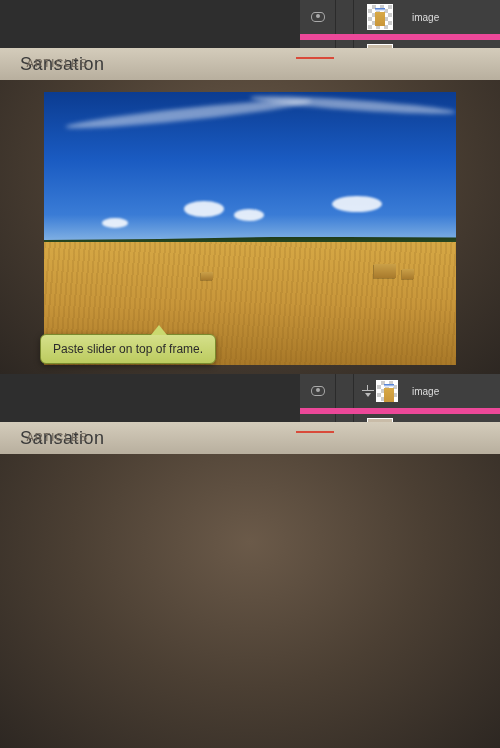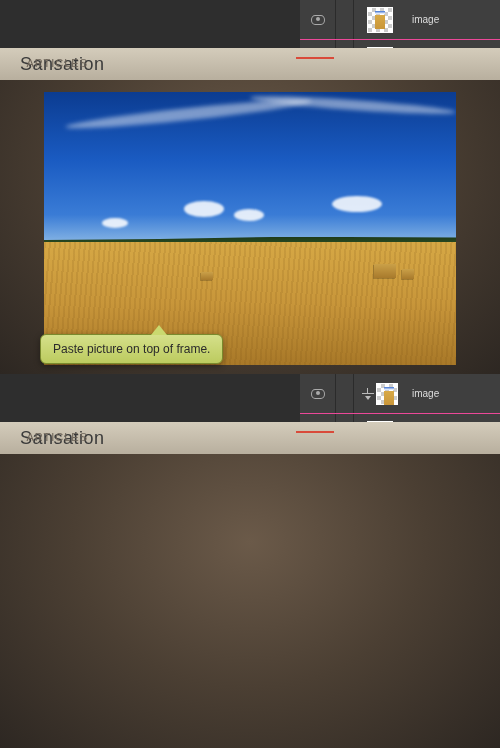--- a/index.html
+++ b/index.html
@@ -11,21 +11,21 @@
   .panel-bot { top:374px; height:374px; }
 
   .dark-strip { height:48px; background:#2e2e2e; }
   .tan-strip { height:32px; background:linear-gradient(#d4ccbb,#b8af9e); display:flex; align-items:center; padding:9px 20px; position:relative; }
   .brand { font-size:18px; color:#3a3a3a; letter-spacing:.5px; font-weight:300; }
   .articles { position:absolute; right:208px; top:0; font-size:11px; letter-spacing:1px; color:#6b6257; }
   .red-under { position:absolute; bottom:-2px; left:0; width:38px; height:2px; background:#d94a3a; }
   .articles-wrap { position:absolute; right:204px; top:9px; }
 
   .layers-col { position:absolute; top:0; right:0; width:200px; background:#3f3f3f; }
-  .layer-row { height:40px; display:flex; align-items:center; border-bottom:1px solid #ec4899; }
+  .layer-row { height:40px; display:flex; align-items:center; border-bottom:6px solid #ec4899; }
   .vis-cell { width:36px; display:flex; align-items:center; justify-content:center; border-right:1px solid #2b2b2b; height:100%; }
   .link-cell { width:18px; border-right:1px solid #2b2b2b; height:100%; display:flex; align-items:center; justify-content:center; }
   .eye { width:14px; height:10px; border:1px solid #aaa; border-radius:60% / 100%; position:relative; }
   .eye::after { content:""; position:absolute; left:4px; top:1px; width:4px; height:4px; border-radius:50%; background:#aaa; }
   .thumb-cell { width:52px; display:flex; align-items:center; justify-content:center; gap:2px; }
   .thumb { width:26px; height:26px; border:1.5px solid #fff; background:#888; position:relative; }
   .thumb.checker { background:
     linear-gradient(45deg,#ccc 25%,transparent 25%,transparent 75%,#ccc 75%),
     linear-gradient(45deg,#ccc 25%,#fff 25%,#fff 75%,#ccc 75%);
     background-size:8px 8px; background-position:0 0,4px 4px; }
@@ -115,21 +115,21 @@
       <div class="cloud" style="left:14%;top:46%;width:26px;height:10px"></div>
       <div class="cloud" style="left:70%;top:38%;width:50px;height:16px"></div>
       <div class="horizon"></div>
       <div class="field"></div>
       <div class="bale" style="left:38%;top:66%;width:12px;height:8px"></div>
       <div class="bale" style="left:80%;top:63%;width:22px;height:14px"></div>
       <div class="bale" style="left:87%;top:65%;width:12px;height:10px"></div>
     </div>
 
     <div class="tooltip tt1">
-      <span>Paste picture on top of frame.</span>
+      <span>Paste slider on top of frame.</span>
     </div>
   </div>
 
   <div class="panel panel-bot">
     <div class="dark-strip"></div>
 
     <div class="layers-col">
       <div class="layer-row">
         <div class="vis-cell">
             <span class="eye"></span>

